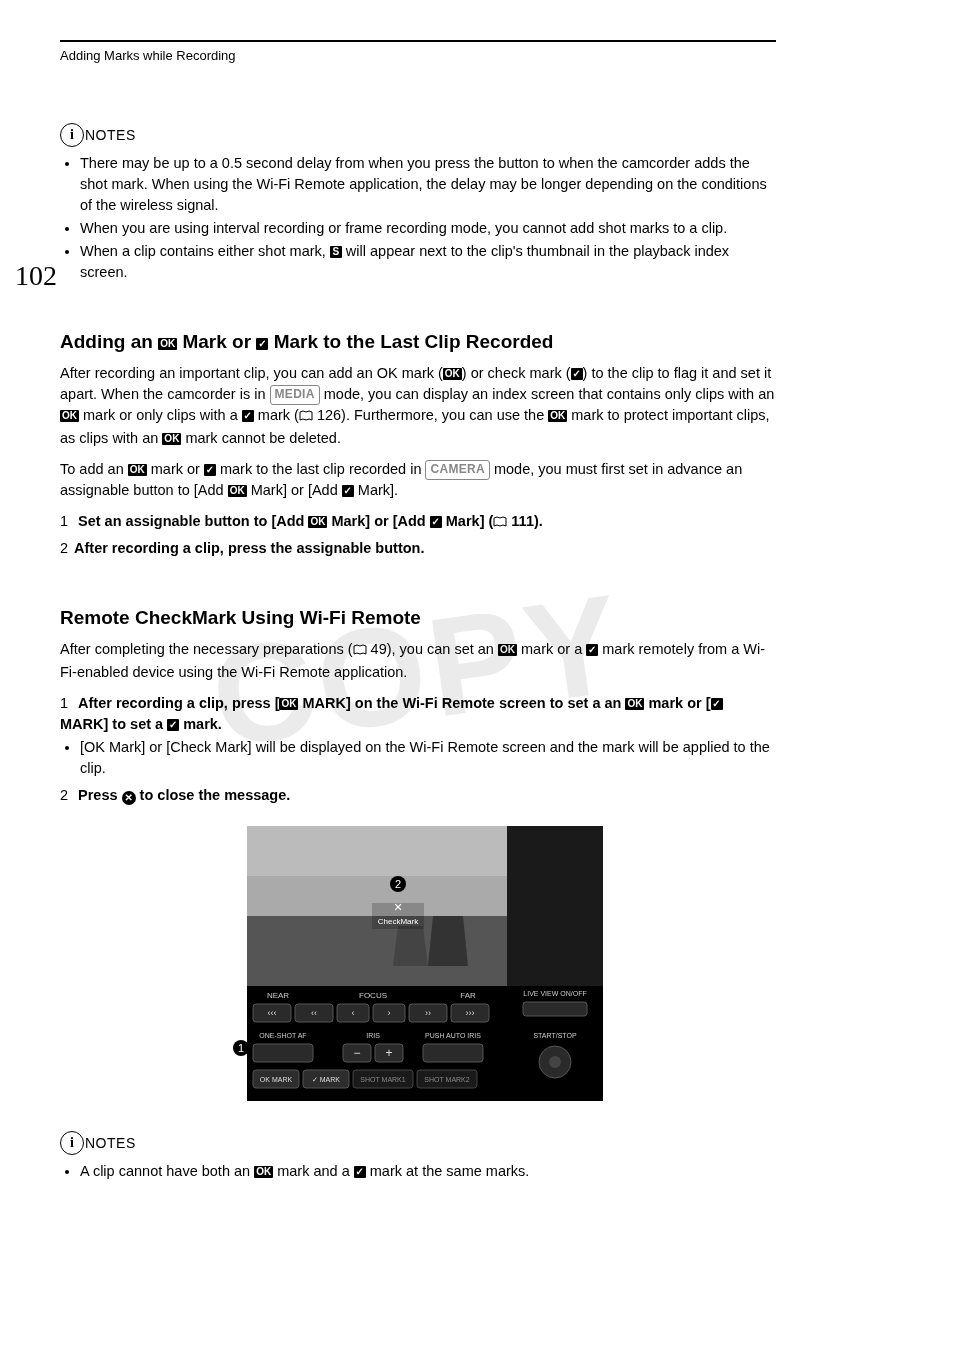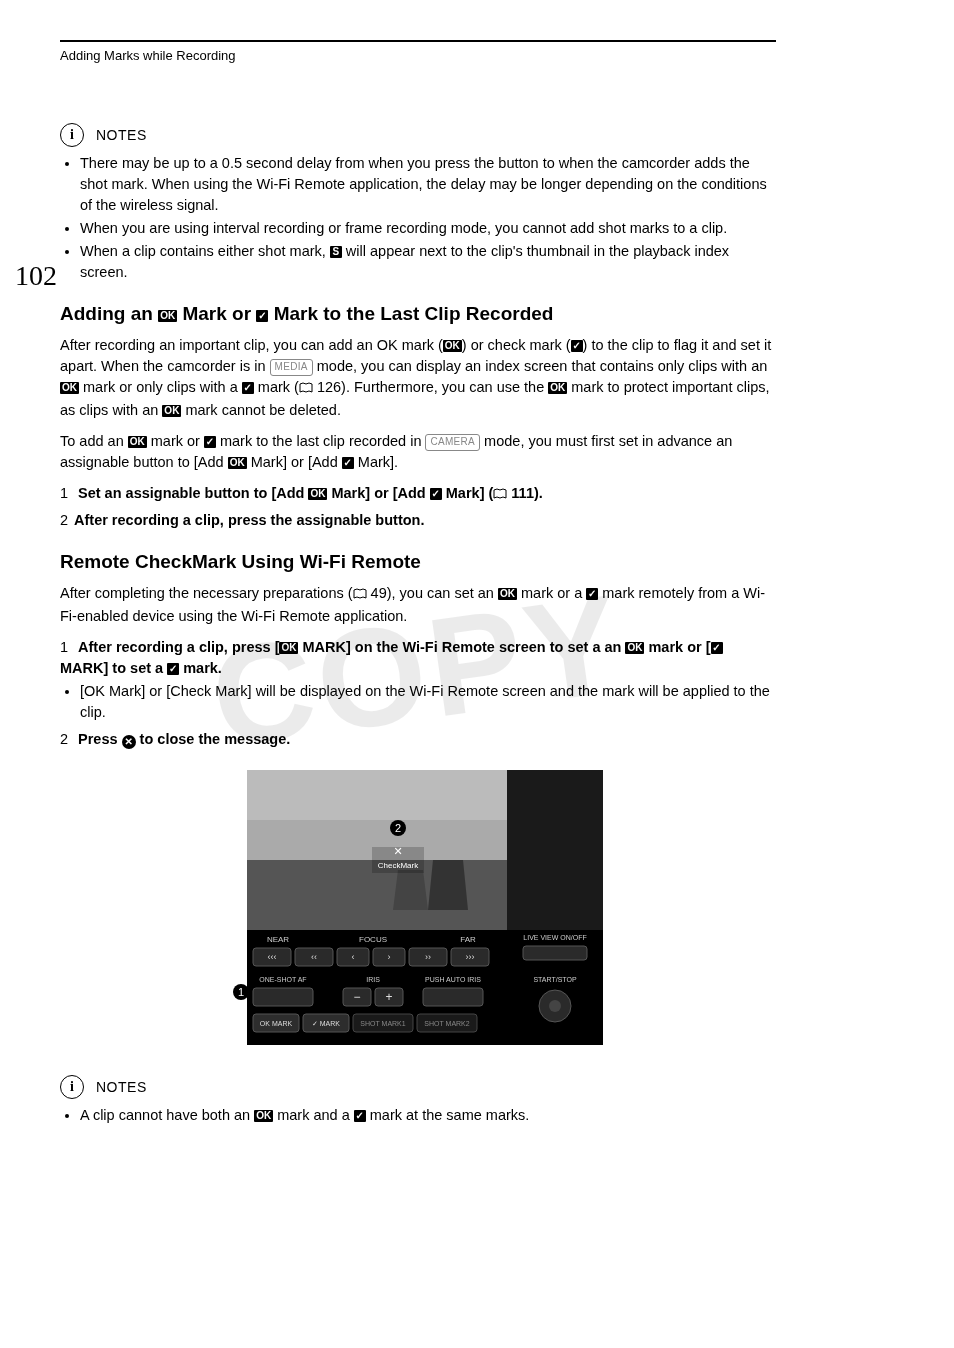--- a/index.html
+++ b/index.html
@@ -33,21 +33,21 @@
     font-size: 28px;
     font-family: Georgia, serif;
     margin-top: 45px;
   }
   .content {
     margin-left: 60px;
   }
   .notes-header {
     display: flex;
     align-items: center;
-    gap: 12px;
+    gap: 1px;
     margin-bottom: 6px;
   }
   .notes-icon {
     width: 22px;
     height: 22px;
     border: 1.5px solid #000;
     border-radius: 50%;
     display: inline-flex;
     align-items: center;
     justify-content: center;
@@ -76,21 +76,21 @@
     padding-left: 20px;
     margin: 2px 0 6px 0;
   }
   .sub-bullets > li {
     font-size: 14.5px;
     line-height: 1.45;
   }
   h2.section-title {
     font-size: 19px;
     font-weight: bold;
-    margin: 20px 0 10px 0;
+    margin: 48px 0 10px 0;
   }
   p.para {
     font-size: 14.5px;
     line-height: 1.45;
     margin: 0 0 10px 0;
   }
   .step-line {
     font-size: 14.5px;
     line-height: 1.45;
     margin: 4px 4px 2px 0;
@@ -133,25 +133,26 @@
     height: 12px;
     line-height: 12px;
     text-align: center;
     vertical-align: 1px;
     border-radius: 1px;
   }
   .icon-mode {
     display: inline-block;
     border: 1px solid #888;
     color: #888;
-    font-size: 10px;
+    font-size: 12px;
     padding: 0 4px;
     border-radius: 3px;
     vertical-align: 1px;
     letter-spacing: 0.3px;
+    font-weight: bold;
   }
   .icon-book {
     display: inline-block;
     vertical-align: -2px;
   }
   .icon-x {
     display: inline-block;
     background: #000;
     color: #fff;
     width: 14px;

